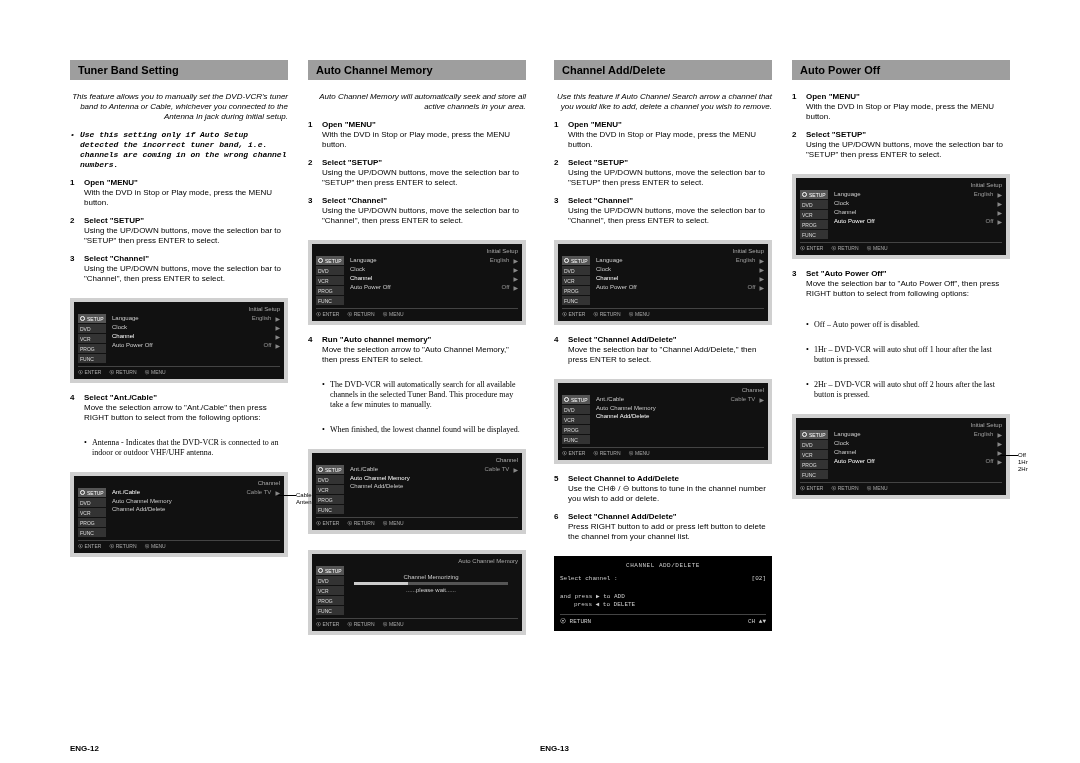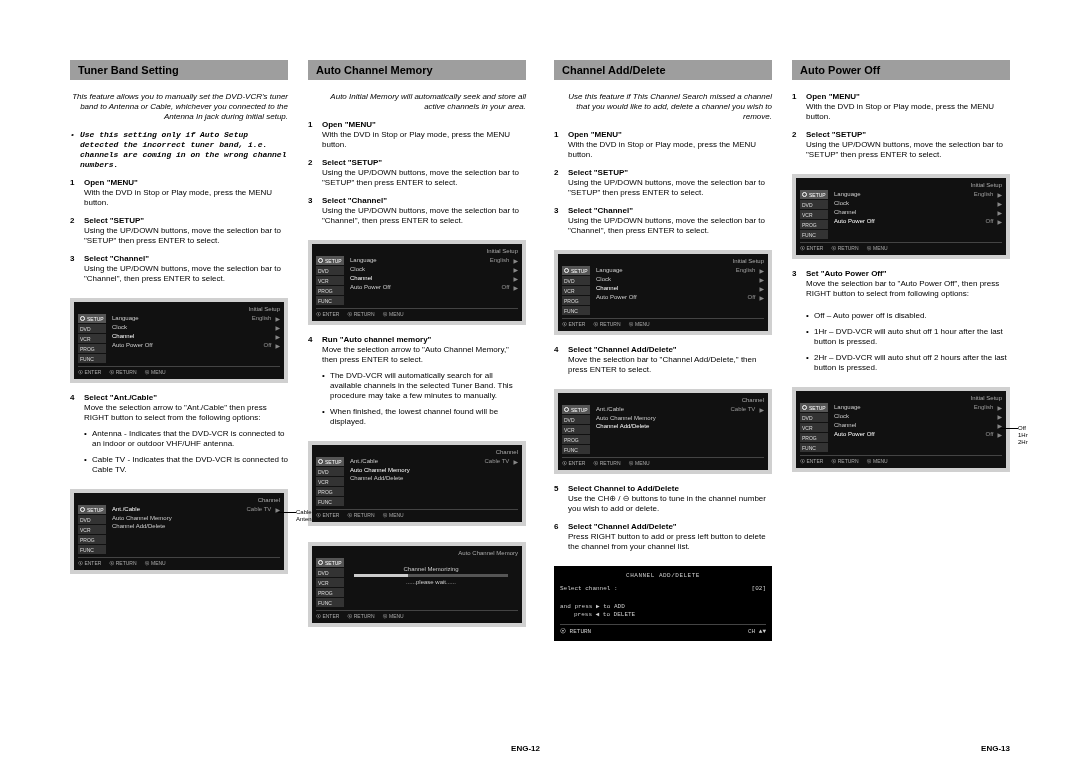--- a/index.html
+++ b/index.html
@@ -66,21 +66,22 @@
   .step-num {
     position: absolute;
     left: 0;
     font-weight: bold;
   }
   .step-title { font-weight: bold; }
   .step-body { }
   .sub-bullet {
     padding-left: 8px;
     position: relative;
-    margin-top: 6px;
+    margin-top: 15px;
+    font-family: Liberation Serif, serif;
   }
   .sub-bullet::before {
     content: "•";
     position: absolute;
     left: 0;
   }
 
   
   .osd-wrap {
     background: #d0d0d0;
@@ -195,21 +196,21 @@
     left: 0; top: 0;
     height: 100%;
     width: 35%;
     background: #ccc;
   }
   .page-nums {
     display: flex;
     justify-content: space-around;
     margin-top: 4px;
   }
-  .page-nums > div { flex: 1; text-align: right; font-weight: bold; font-size: 8px; }
+  .page-nums > div { flex: 1; text-align: left; font-weight: bold; font-size: 8px; }
 </style>
 </head>
 <body>
 
 <div class="page-spread">
 
   <div class="half">
 
     <div class="col">
       <div class="section-header">Tuner Band Setting</div>
@@ -281,21 +282,20 @@
               <span>MENU</span>
             </div>
         </div>
       </div>
 
       <div class="step">
         <span class="step-num">4</span>
         <span class="step-title">Select "Ant./Cable"</span><br>
         <span class="step-body">Move the selection arrow to "Ant./Cable" then press RIGHT button to select from the following options:</span>
         <div class="sub-bullet">Antenna - Indicates that the DVD-VCR is connected to an indoor or outdoor VHF/UHF antenna.</div>
-        <div class="sub-bullet">Cable TV - Indicates that the DVD-VCR is connected to Cable TV.</div>
       </div>
 
       <div class="osd-wrap osd-rel">
         <div class="osd">
           <div class="osd-title">Channel</div>
           <div class="osd-body">
             <div class="osd-tabs">
               <div class="osd-tab active">
                   <span class="osd-gear"></span>
                   <span>SETUP</span>
@@ -336,21 +336,21 @@
         <div class="callout">
           <div class="callout-line"></div>
           <span style="white-space:pre">Cable TV
 Antenna</span>
         </div>
       </div>
     </div>
 
     <div class="col">
       <div class="section-header">Auto Channel Memory</div>
-      <div class="intro">Auto Initial Memory will automatically seek and store all active channels in your area.</div>
+      <div class="intro">Auto Channel Memory will automatically seek and store all active channels in your area.</div>
 
       <div class="step"><span class="step-num">1</span><span class="step-title">Open "MENU"</span><br><span>With the DVD in Stop or Play mode, press the MENU button.</span></div>
       <div class="step"><span class="step-num">2</span><span class="step-title">Select "SETUP"</span><br><span>Using the UP/DOWN  buttons, move the selection bar to "SETUP" then press ENTER to select.</span></div>
       <div class="step"><span class="step-num">3</span><span class="step-title">Select "Channel"</span><br><span>Using the UP/DOWN buttons, move the selection bar to "Channel", then press ENTER to select.</span></div>
 
       <div class="osd-wrap">
         <div class="osd">
           <div class="osd-title">Initial Setup</div>
           <div class="osd-body">
             <div class="osd-tabs">
@@ -485,21 +485,21 @@
             </div>
         </div>
       </div>
     </div>
   </div>
 
   <div class="half">
 
     <div class="col">
       <div class="section-header">Channel Add/Delete</div>
-      <div class="intro">Use this feature if This Channel Search missed a channel that you would like to add, delete a channel you wish to remove.</div>
+      <div class="intro">Use this feature if Auto Channel Search arrow a channel that you would like to add, delete a channel you wish to remove.</div>
 
       <div class="step"><span class="step-num">1</span><span class="step-title">Open "MENU"</span><br><span>With the DVD in Stop or Play mode, press the MENU button.</span></div>
       <div class="step"><span class="step-num">2</span><span class="step-title">Select "SETUP"</span><br><span>Using the UP/DOWN  buttons, move the selection bar to "SETUP" then press ENTER to select.</span></div>
       <div class="step"><span class="step-num">3</span><span class="step-title">Select "Channel"</span><br><span>Using the UP/DOWN buttons, move the selection bar to "Channel", then press ENTER to select.</span></div>
 
       <div class="osd-wrap">
         <div class="osd">
           <div class="osd-title">Initial Setup</div>
           <div class="osd-body">
             <div class="osd-tabs">

